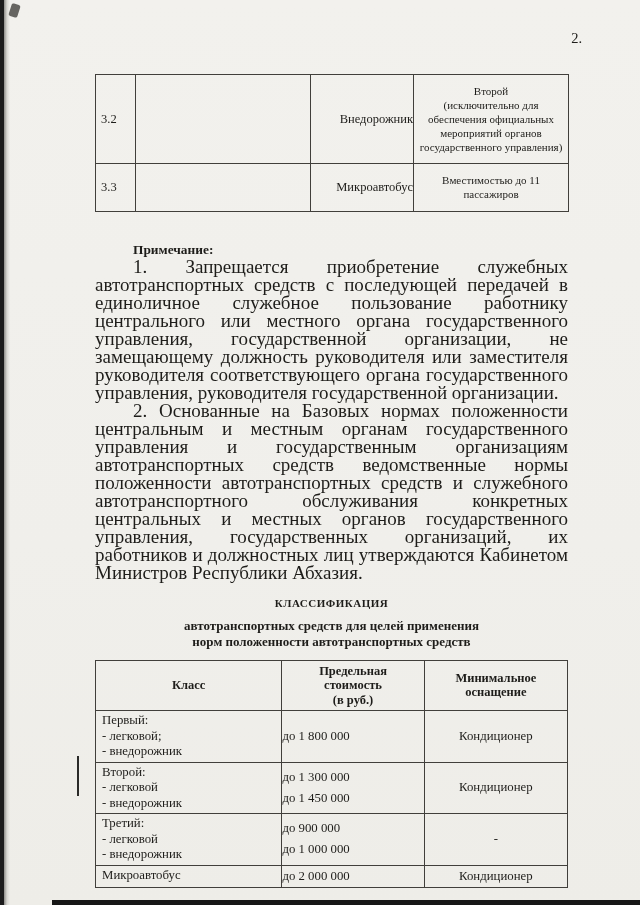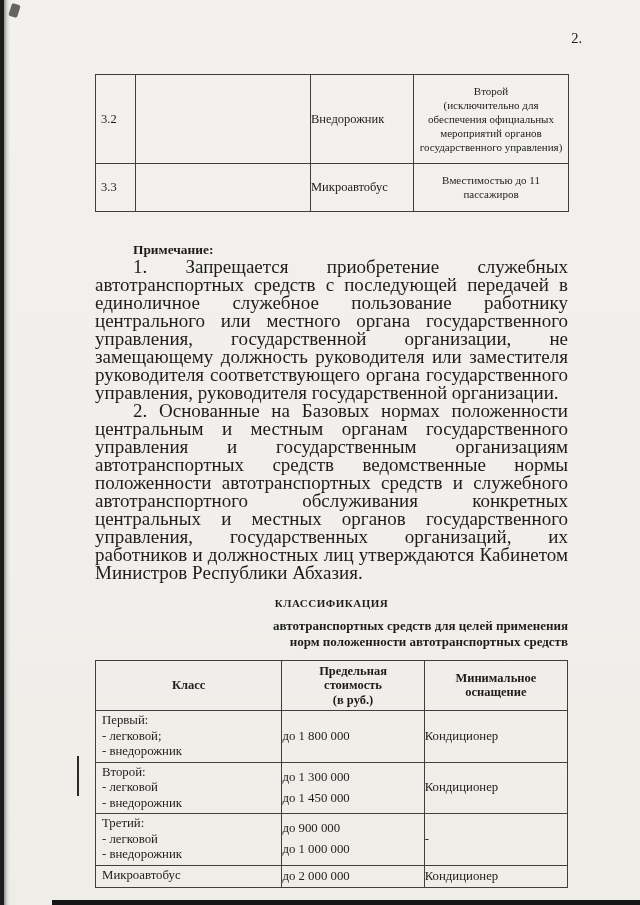--- a/index.html
+++ b/index.html
@@ -49,21 +49,21 @@
   table { border-collapse: collapse; width: 100%; table-layout: fixed; }
   td, th { border: 1px solid #413f3b; vertical-align: middle; }
 
   
   .top-table .col-num   { width: 40px; }
   .top-table .col-desc  { width: 175px; }
   .top-table .col-type  { width: 103px; }
   .top-table .col-note  { width: 155px; }
   .top-table td { font-size: 12.5px; }
   .top-table .cell-num  { padding-left: 5px; }
-  .top-table .cell-type { text-align: left; margin-left: 16px; }
+  .top-table .cell-type { text-align: right; margin-left: 16px; }
   .top-table .cell-note { text-align: center; font-size: 11px; line-height: 1.28; white-space: pre-line; padding: 9px 1px; }
   .top-table .row-1 td { height: 78px; }
   .top-table .row-2 td { height: 36px; }
 
   .note-title {
     margin-top: 30px;
     padding-left: 38px;
     font-weight: bold;
     font-size: 13.4px;
   }
@@ -76,40 +76,40 @@
 
   .class-title {
     margin-top: 15px;
     text-align: center;
     font-weight: bold;
     font-size: 11px;
     letter-spacing: .5px;
   }
   .class-subtitle {
     margin-top: 9px;
-    text-align: right;
+    text-align: center;
     font-weight: bold;
     font-size: 13px;
     line-height: 16px;
     white-space: pre-line;
   }
 
   
   .class-table { margin-top: 10px; }
   .class-table .col-class { width: 186px; }
   .class-table .col-cost  { width: 142px; }
   .class-table .col-equip { width: 143px; }
   .class-table th {
     font-weight: bold; font-size: 12.5px; text-align: center;
     white-space: pre-line; line-height: 14.5px; height: 46px; padding: 3px 2px;
   }
   .class-table td { font-size: 12.8px; }
   .class-table .cell-class { padding: 2px 6px; white-space: pre-line; line-height: 15.5px; }
   .class-table .cell-cost  { text-align: left; white-space: pre-line; line-height: 21px; }
-  .class-table .cell-equip { text-align: left; }
+  .class-table .cell-equip { text-align: center; }
   .class-table .row-1 td { height: 50px; }
   .class-table .row-2 td { height: 50px; }
   .class-table .row-3 td { height: 46px; }
   .class-table .row-4 td { height: 20px; }
 </style>
 </head>
 <body>
 
 <div class="page">
 

